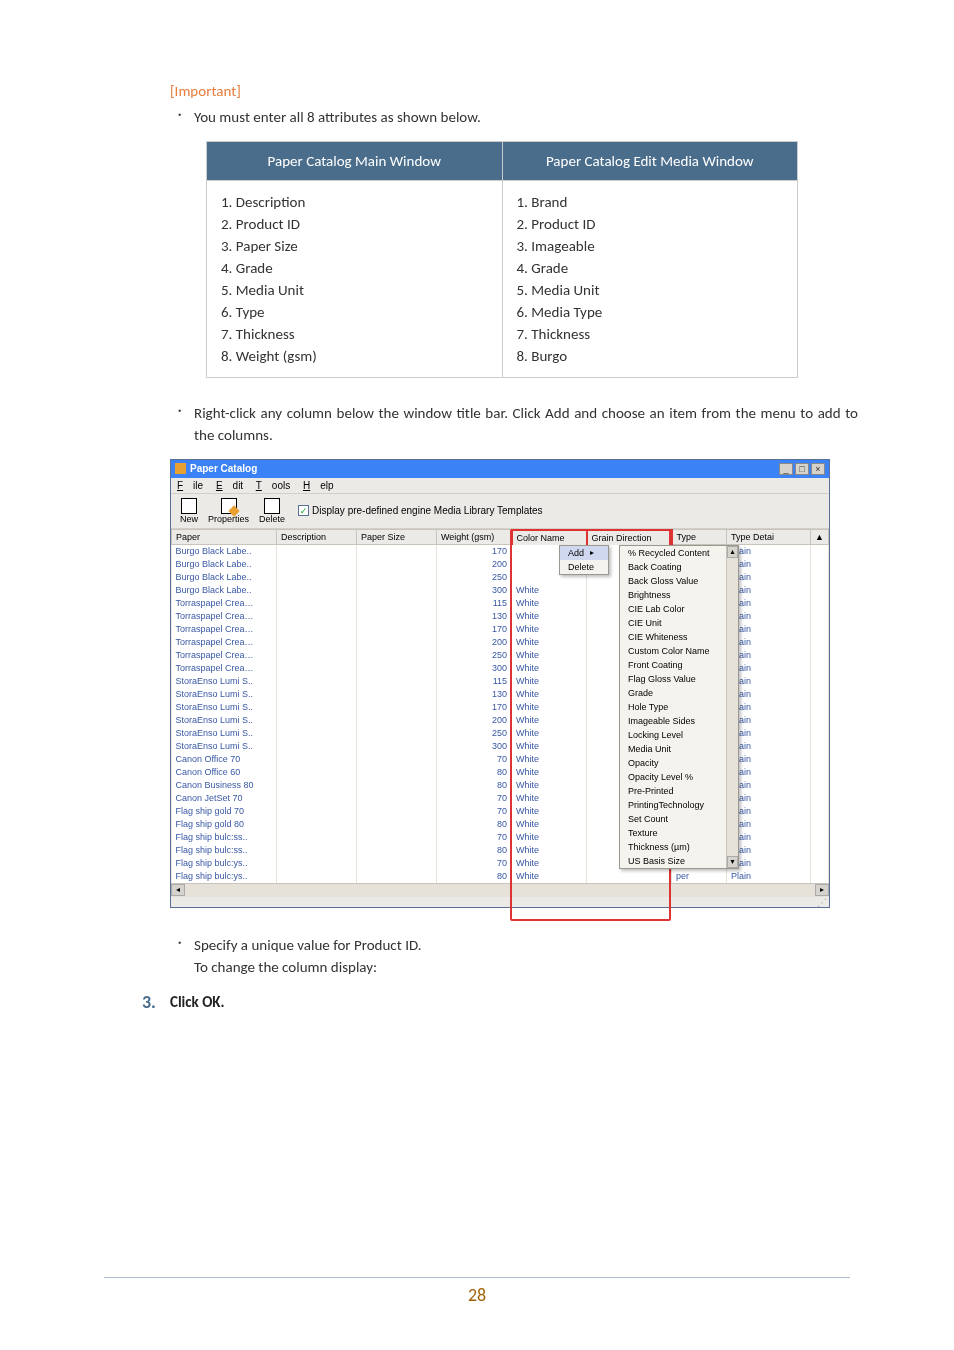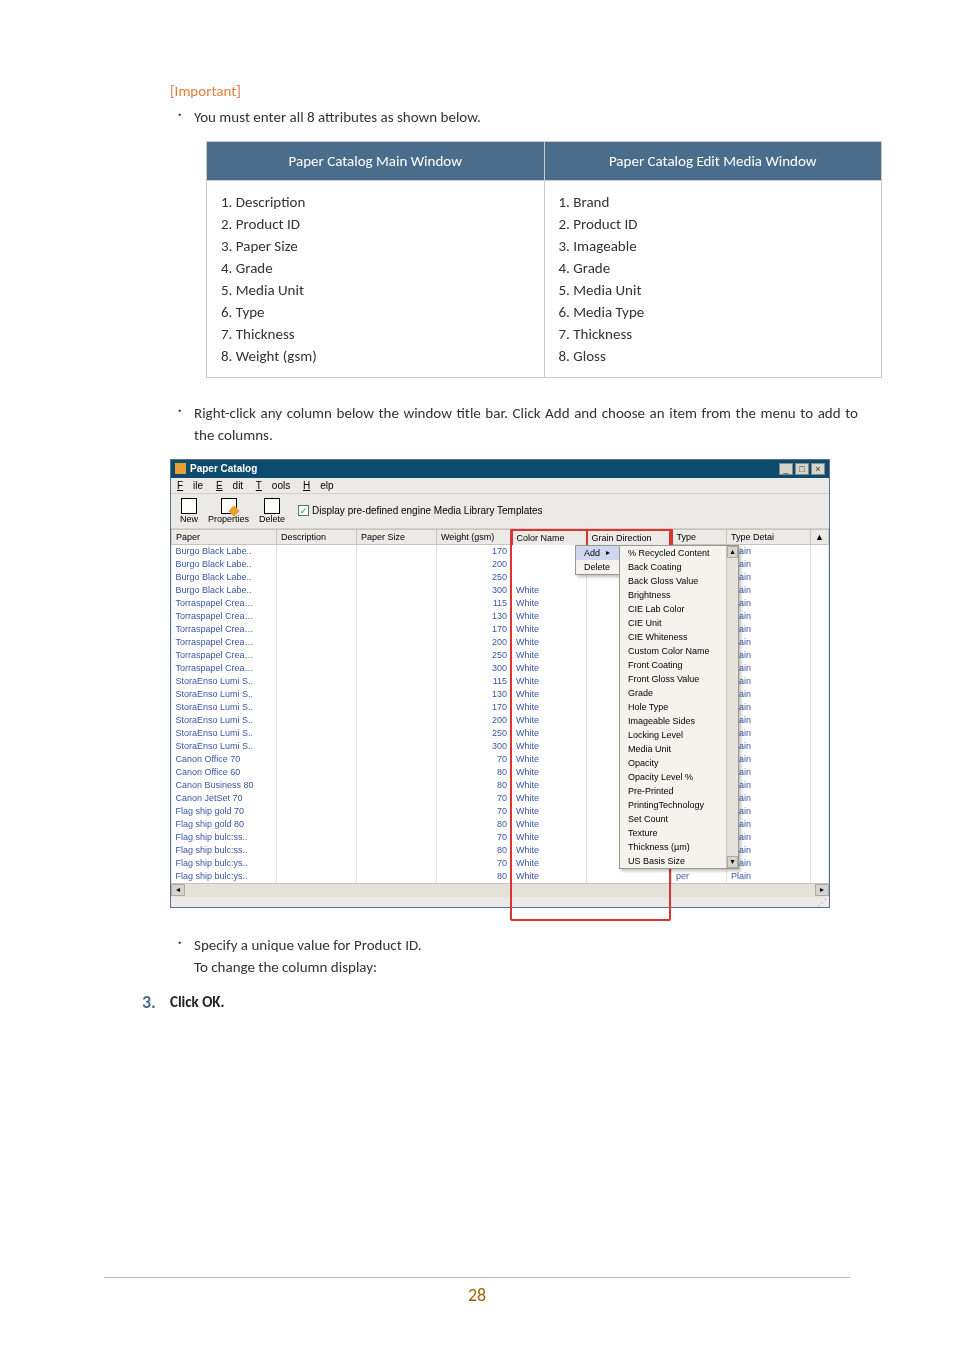--- a/index.html
+++ b/index.html
@@ -30,21 +30,21 @@
     width: 24px;
     flex: 0 0 24px;
     text-align: left;
     padding-left: 2px;
   }
   .bullet-text { flex: 1; line-height: 1.5; }
 
   
   .attr-table {
     margin: 10px 0 24px 36px;
-    width: 676px;
+    width: 592px;
     border: 1px solid #ccc;
     border-collapse: collapse;
   }
   .attr-table th {
     background: #4a6d8c;
     color: #fff;
     font-weight: 400;
     font-size: 15px;
     padding: 10px 8px;
     border: 1px solid #ccc;
@@ -73,21 +73,21 @@
   .win {
     margin: 12px 0 26px 0;
     width: 660px;
     border: 1px solid #5a6f94;
     background: #eceae6;
     font-family: Tahoma, Arial, sans-serif;
     font-size: 10px;
     color: #000;
   }
   .win .titlebar {
-    background: #0c4a6e;
+    background: #3b82f6;
     color: #fff;
     display: flex;
     align-items: center;
     height: 18px;
     padding: 0 4px;
   }
   .titlebar .tb-icon {
     width: 11px; height: 11px;
     background: #e8a030;
     margin-right: 4px;
@@ -239,21 +239,21 @@
           </td>
       <td>
             <ol id="attr-right">
               <li>Brand</li>
               <li>Product ID</li>
               <li>Imageable</li>
               <li>Grade</li>
               <li>Media Unit</li>
               <li>Media Type</li>
               <li>Thickness</li>
-              <li>Gloss</li>
+              <li>Burgo</li>
             </ol>
           </td>
     </tr>
   </tbody>
     </table>
 
   <div class="bullet-row">
     <span class="bullet-dot">・</span>
     <span class="bullet-text" style="text-align:justify;">Right-click any column below the window title bar.  Click Add and choose an item from the menu to add to the columns.</span>
   </div>
@@ -604,40 +604,40 @@
               <td></td>
               <td>per</td>
               <td>Plain</td>
               <td></td>
             </tr>
           </tbody>
       </table>
 
       <div class="hilite-frame" style="left:339px; top:0; width:161px; height:392px;"></div>
 
-      <div class="ctx" style="left:404px; top:16px;text-align:center;">
+      <div class="ctx" style="left:388px; top:16px;text-align:center;">
         <div class="item hover sub">Add</div>
         <div class="item">Delete</div>
       </div>
 
       <div class="sublist" id="sublist" style="left:448px; top:16px; padding-right:12px;">
         <div class="sbar">
           <div class="sa" style="top:0;">▴</div>
           <div class="sa" style="bottom:0;">▾</div>
         </div>
       <div class="sitem">% Recycled Content</div>
           <div class="sitem">Back Coating</div>
           <div class="sitem">Back Gloss Value</div>
           <div class="sitem">Brightness</div>
           <div class="sitem">CIE Lab Color</div>
           <div class="sitem">CIE Unit</div>
           <div class="sitem">CIE Whiteness</div>
           <div class="sitem">Custom Color Name</div>
           <div class="sitem">Front Coating</div>
-          <div class="sitem">Front Gloss Value</div>
+          <div class="sitem">Flag Gloss Value</div>
           <div class="sitem">Grade</div>
           <div class="sitem">Hole Type</div>
           <div class="sitem">Imageable Sides</div>
           <div class="sitem">Locking Level</div>
           <div class="sitem">Media Unit</div>
           <div class="sitem">Opacity</div>
           <div class="sitem">Opacity Level %</div>
           <div class="sitem">Pre-Printed</div>
           <div class="sitem">PrintingTechnology</div>
           <div class="sitem">Set Count</div>

